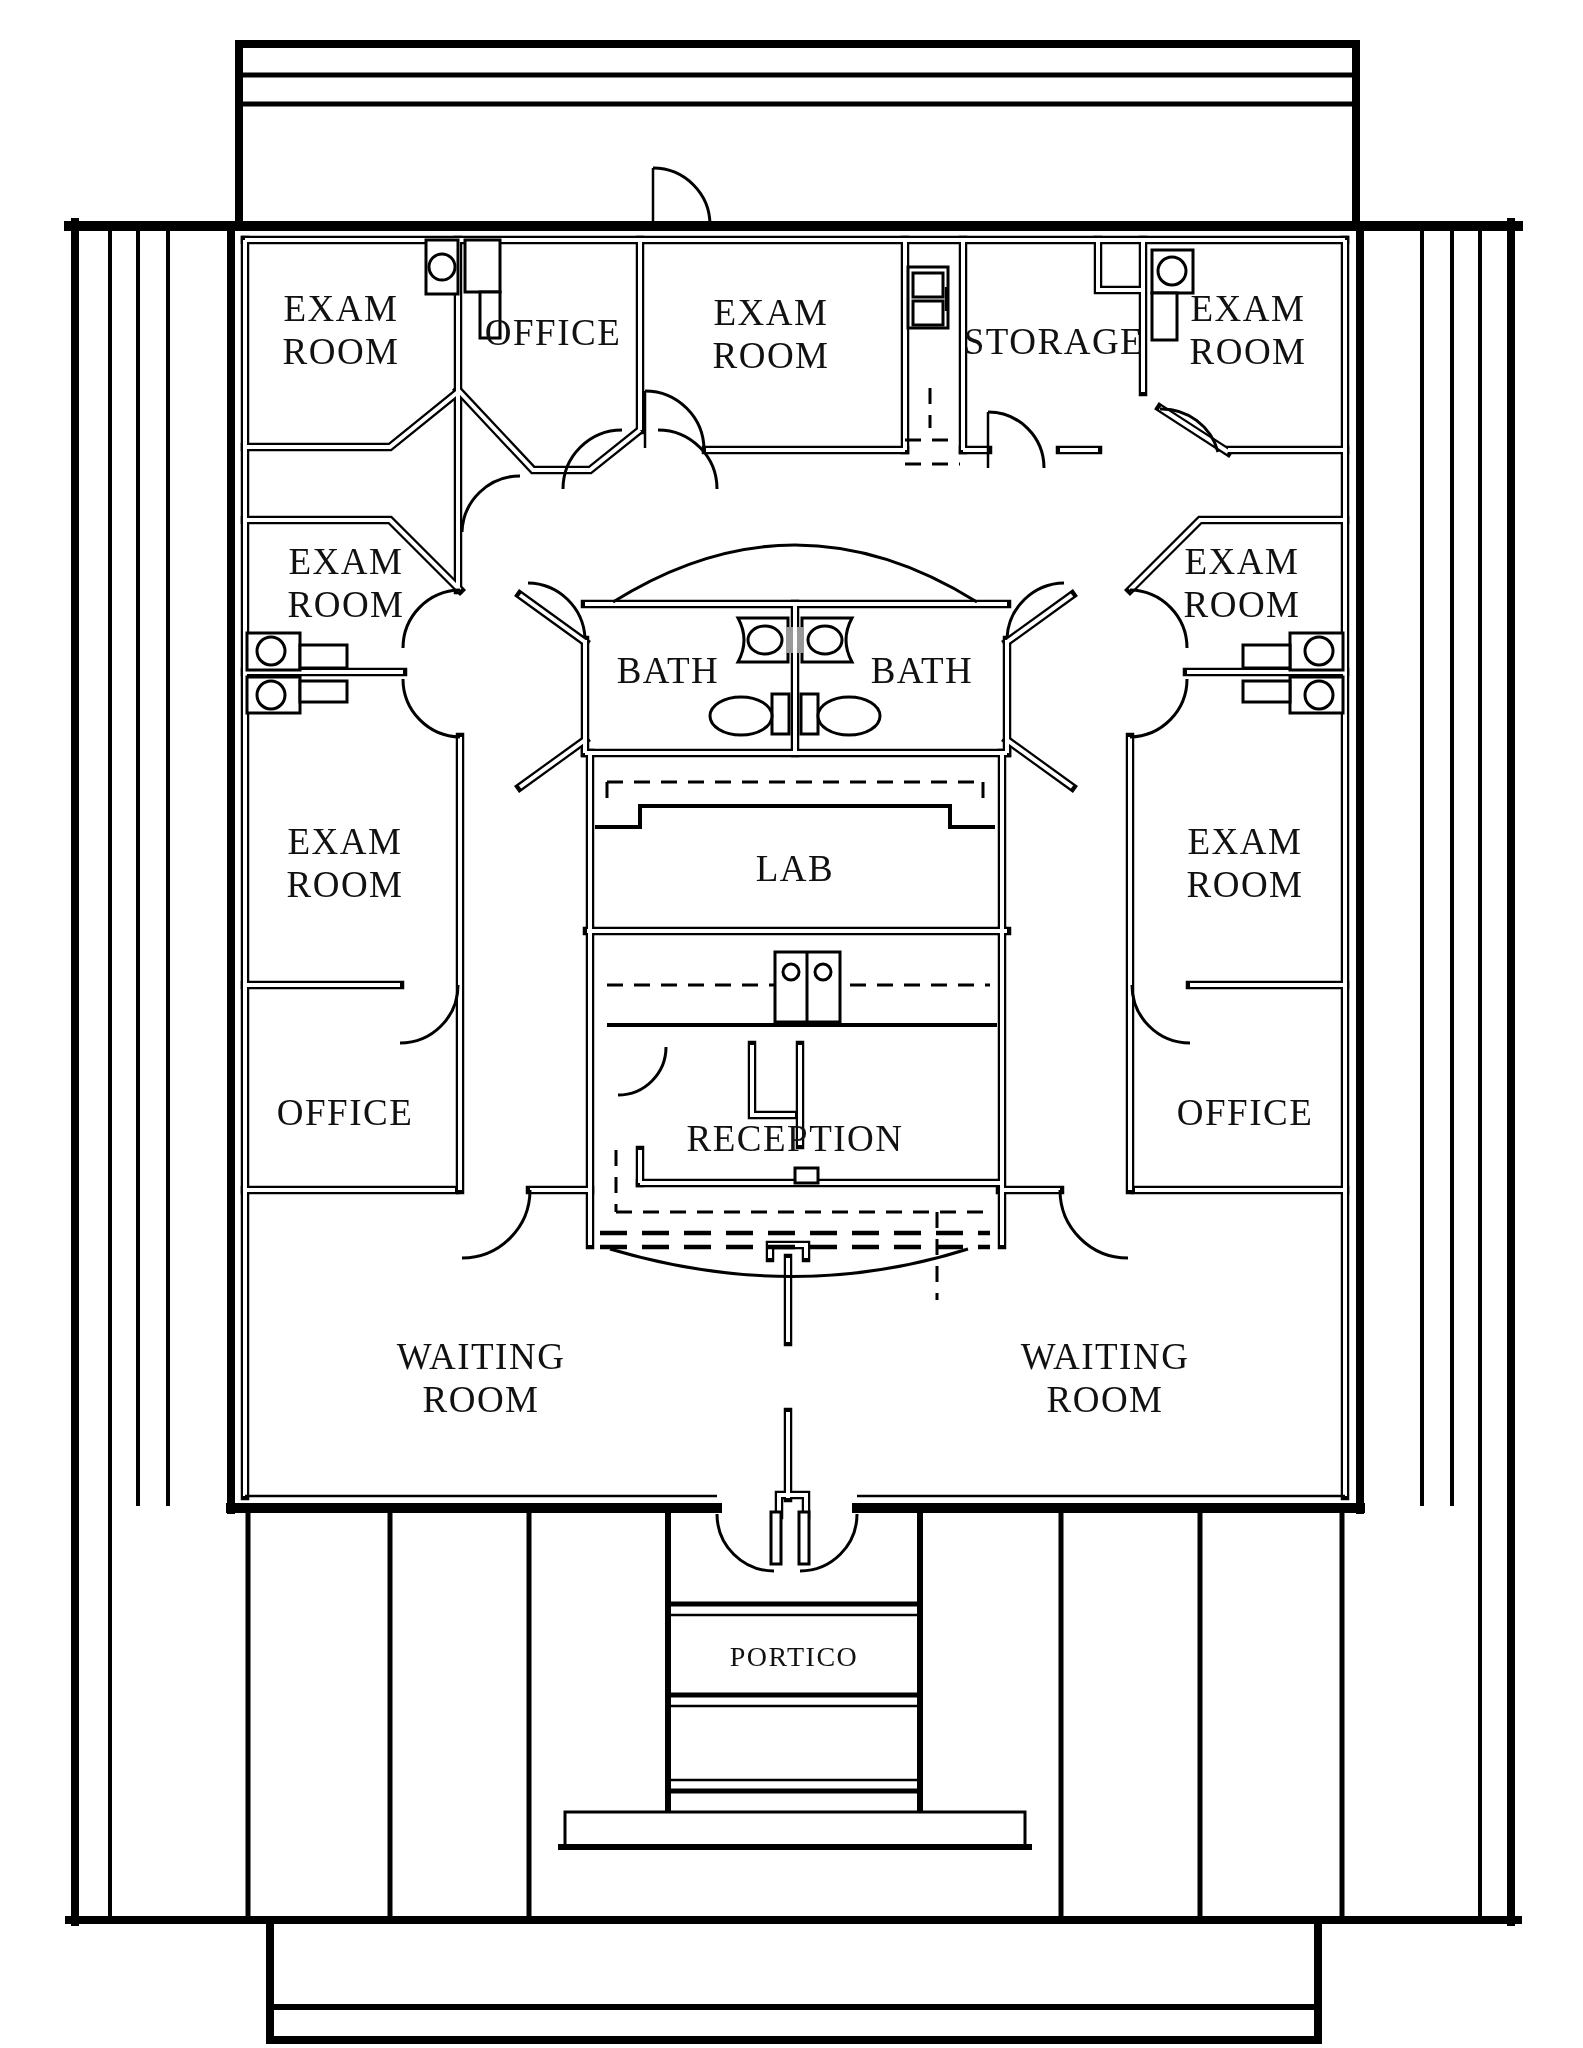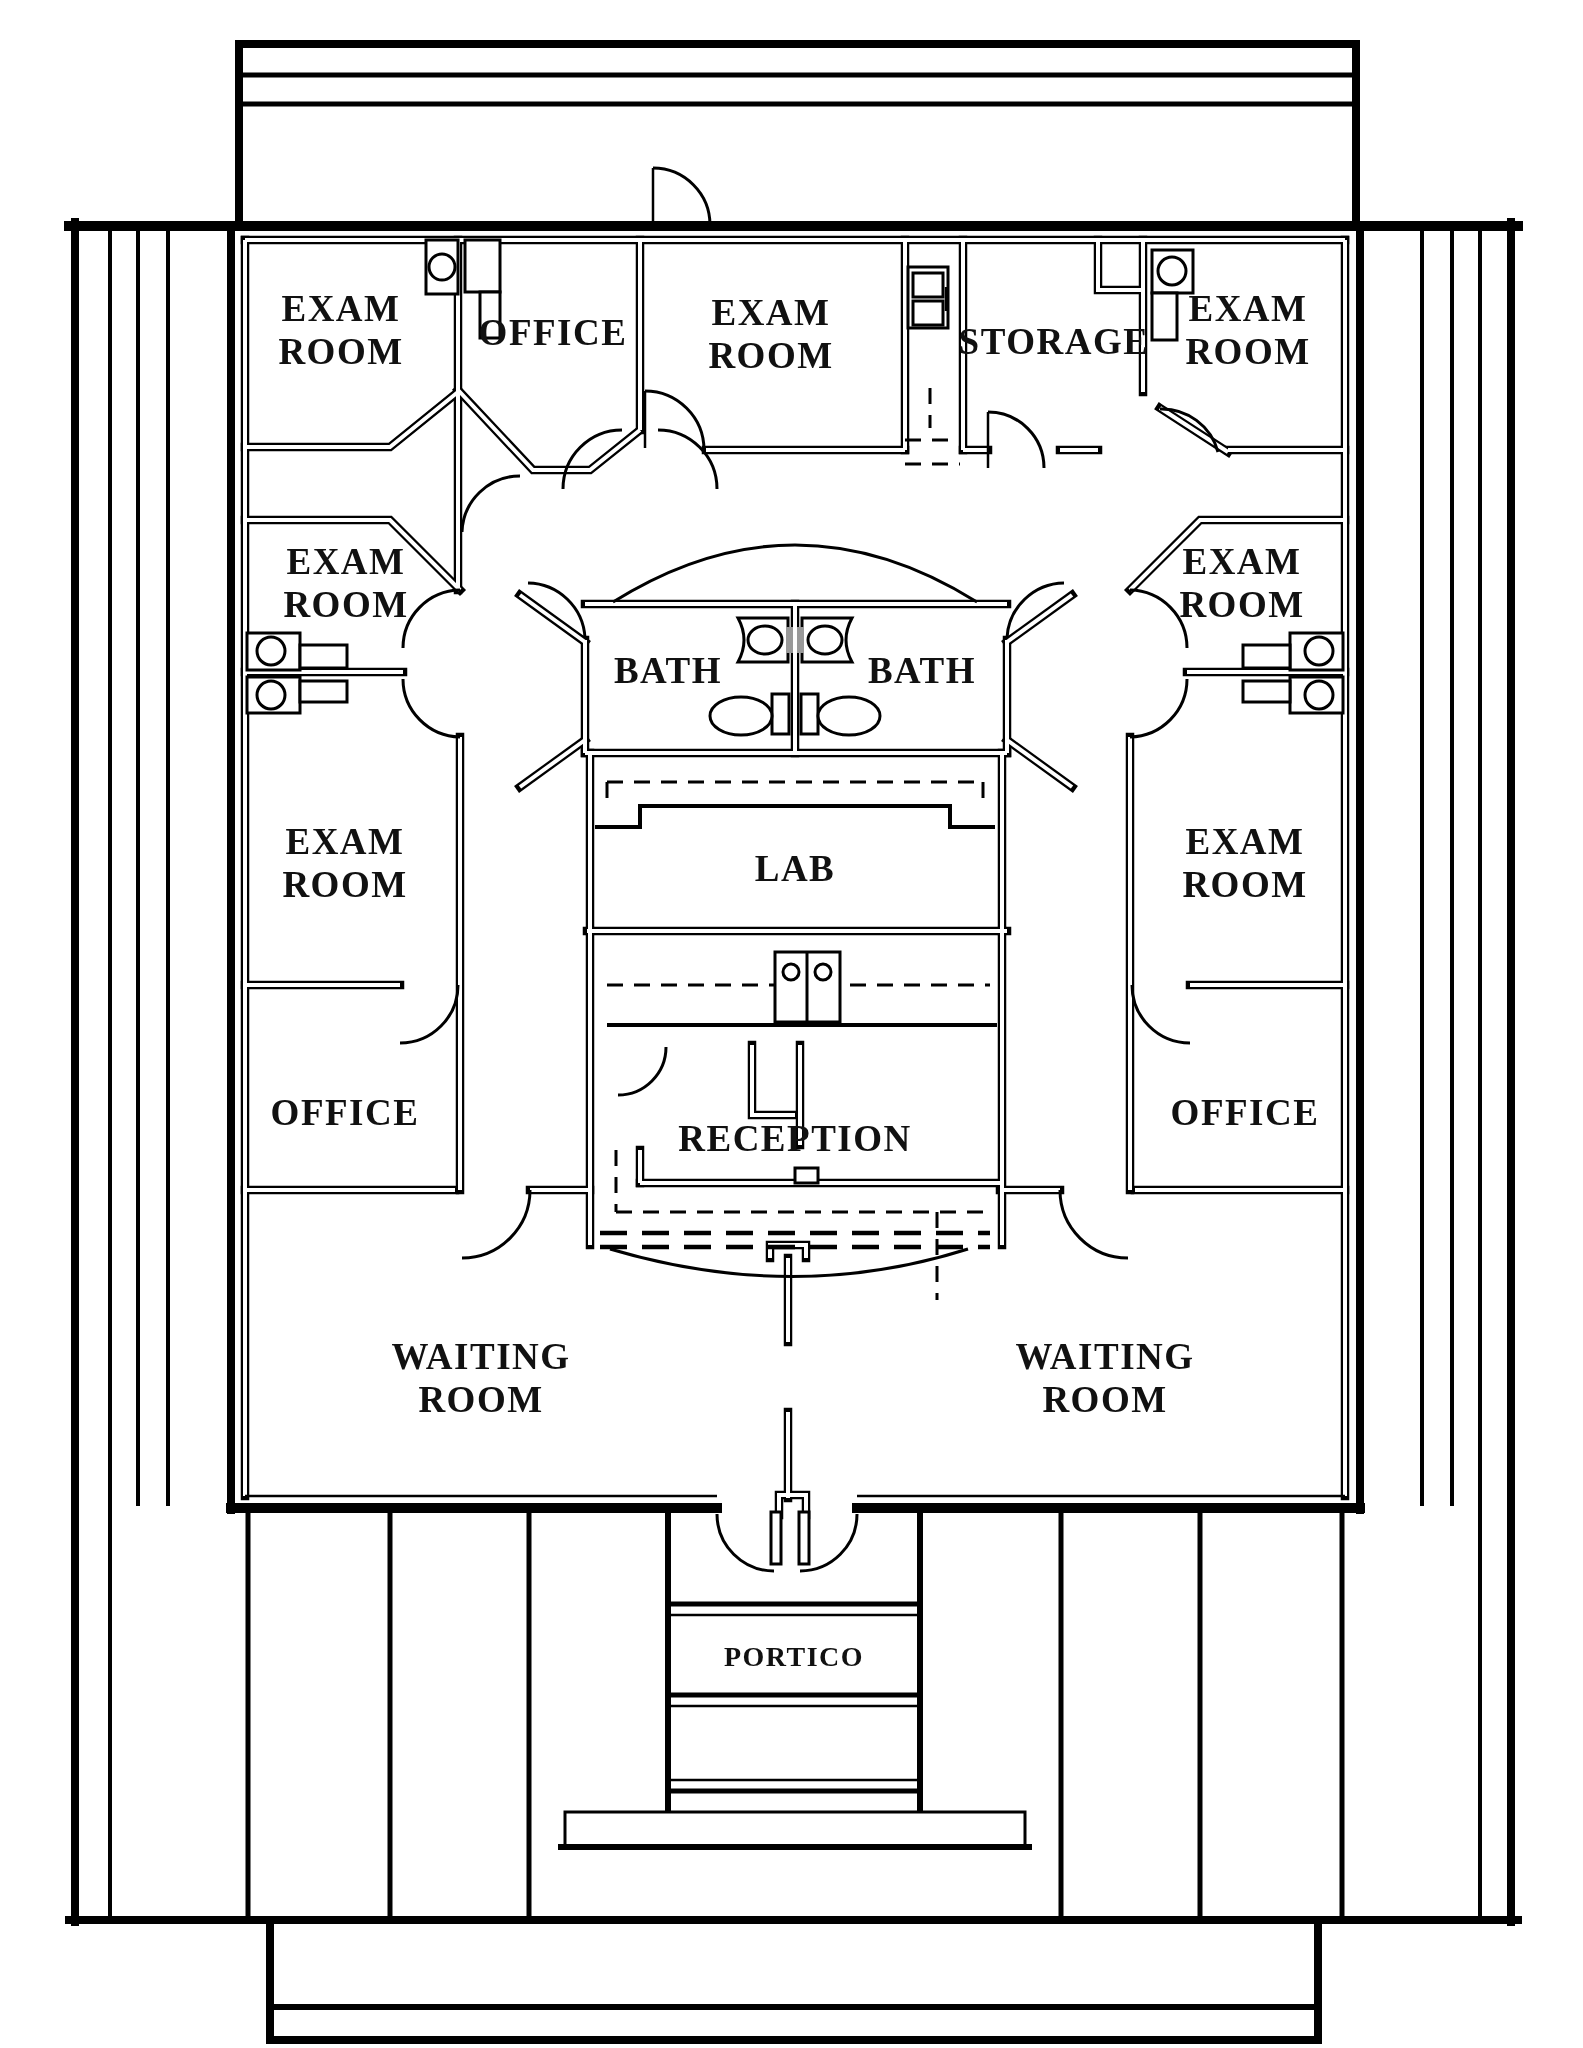--- a/index.html
+++ b/index.html
@@ -1,16 +1,16 @@
 <!DOCTYPE html>
 <html><head>
 <meta charset="utf-8">
 <style>
   html,body{margin:0;padding:0;background:#ffffff;}
-  .stage{width:100%;max-width:1583px;margin:0 auto;font-weight:bold;}
+  .stage{width:100%;max-width:1583px;margin:0 auto;}
   svg{display:block;width:100%;height:auto;background:#fff;}
   
   .thick{stroke:#000;stroke-width:8;fill:none;stroke-linecap:square;}
   .thick9{stroke:#000;stroke-width:10;fill:none;stroke-linecap:square;}
   .med{stroke:#000;stroke-width:5;fill:none;stroke-linecap:square;}
   .stripe{stroke:#000;stroke-width:4;fill:none;}
   .thin{stroke:#000;stroke-width:2.5;fill:none;}
   .fix{stroke:#000;stroke-width:3;fill:#fff;}
   .fixl{stroke:#000;stroke-width:3;fill:none;}
   .fix4{stroke:#000;stroke-width:4;fill:none;}

